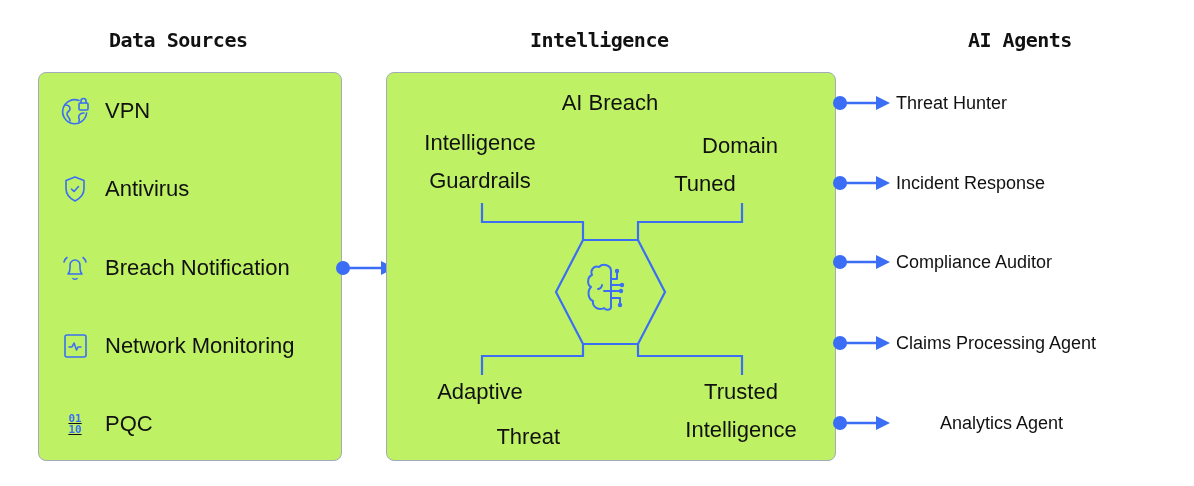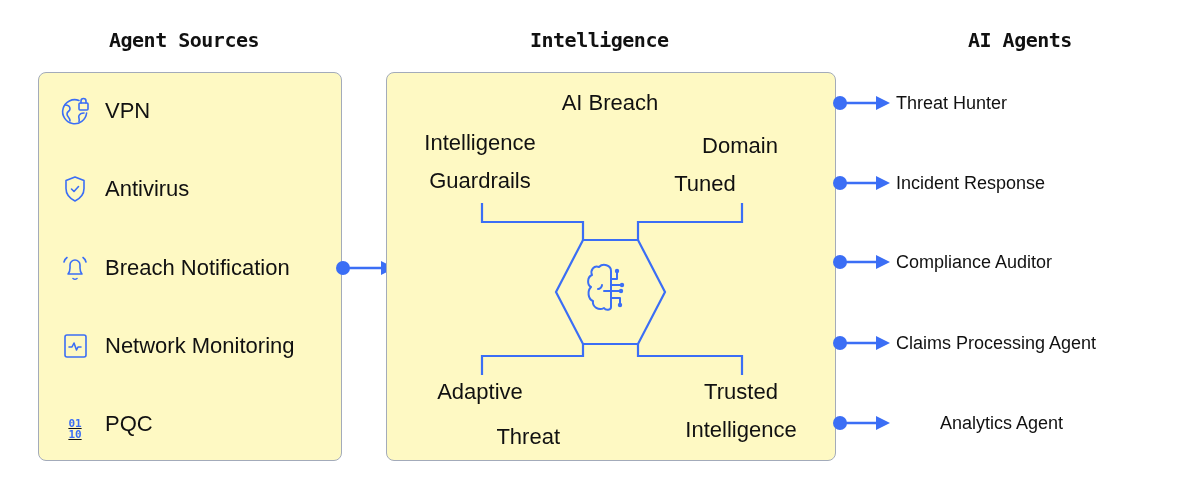--- a/index.html
+++ b/index.html
@@ -1,35 +1,35 @@
 <!DOCTYPE html>
 <html><head>
 <meta charset="utf-8">
 <style>
   html, body { margin:0; padding:0; background:#ffffff; }
   body { width:1194px; height:486px; position:relative; overflow:hidden;
          font-family:"Liberation Sans", sans-serif; color:#111; }
   .col-title { position:absolute; top:28px; font-family:"DejaVu Sans Mono", monospace;
                font-weight:bold; font-size:20px; letter-spacing:-0.5px; color:#111; }
-  .box { position:absolute; border:1.5px solid #a3abba; border-radius:8px; background:#fef9c3; box-sizing:border-box; }
+  .box { position:absolute; border:1.5px solid #a3abba; border-radius:8px; background:#bef264; box-sizing:border-box; }
   #box-sources { left:38px; top:72px; width:304px; height:389px; }
   #box-intel { left:386px; top:72px; width:450px; height:389px; }
   .src-item { position:absolute; left:20px; display:flex; align-items:center; height:30px; }
-  .src-item .ico { width:32px; height:32px; display:flex; align-items:flex-end; justify-content:center; margin-right:14px;text-decoration:underline; }
+  .src-item .ico { width:32px; height:32px; display:flex; align-items:center; justify-content:center; margin-right:14px;text-decoration:underline; }
   .src-item .lbl { font-size:22px; color:#111; white-space:nowrap; }
   .txt { position:absolute; font-size:22px; color:#111; text-align:center; white-space:nowrap; line-height:38px; }
   .agent { position:absolute; left:830px; display:flex; align-items:center; height:30px; }
   .agent .lbl { font-size:18px; color:#111; white-space:nowrap; margin-left:6px; }
   svg { display:block; }
   .bin { font-family:"DejaVu Sans Mono", monospace; color:#3b6ef5; font-size:11px; line-height:11px; font-weight:bold; text-align:center; }
 </style>
 </head>
 <body>
 
-<div class="col-title" style="left:109px;">Agent Sources</div>
+<div class="col-title" style="left:109px;">Data Sources</div>
 <div class="col-title" style="left:530px;">Intelligence</div>
 <div class="col-title" style="left:968px;">AI Agents</div>
 
 <div class="box" id="box-sources">
   <div class="src-item" style="top:23px;">
     <span class="ico">
       <svg width="32" height="32" viewBox="0 0 32 32" fill="none" stroke="#3b6ef5" stroke-width="1.6" stroke-linecap="round" stroke-linejoin="round">
         <path d="M20 5.5A12 12 0 1 0 27.6 18"></path>
         <path d="M6 10c3 0 5 1.5 5 4s-3 2-3 5 3 3 3 7"></path>
         <path d="M25 18c-2 0-4 .5-5 2.5s1 3.5 0 6"></path>

